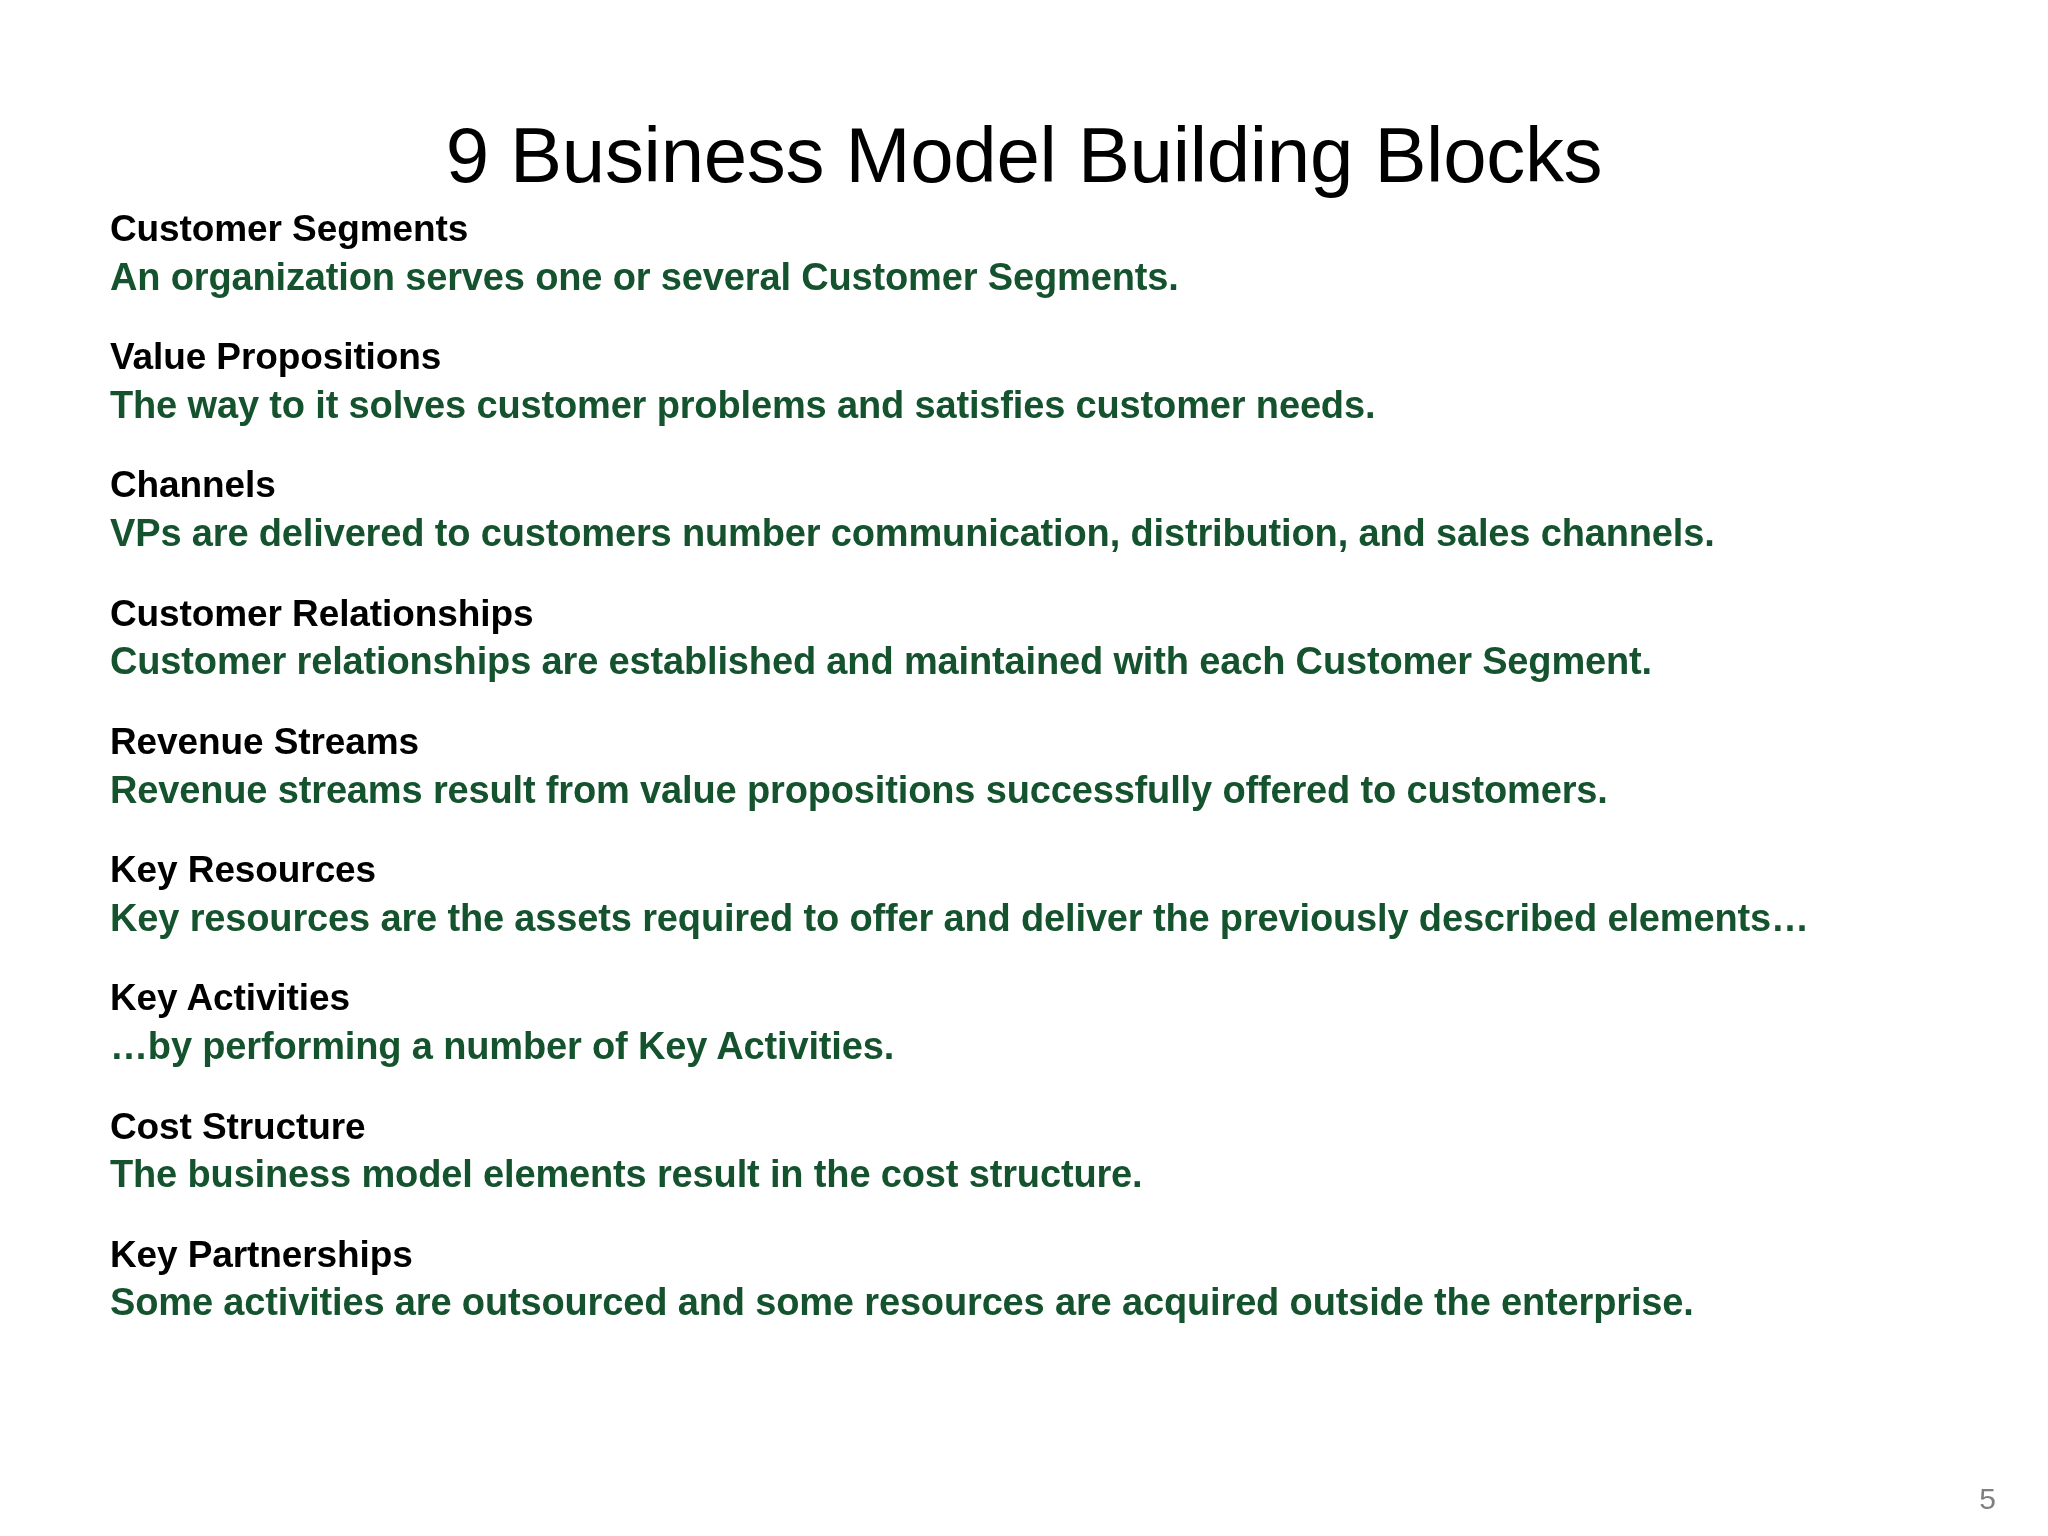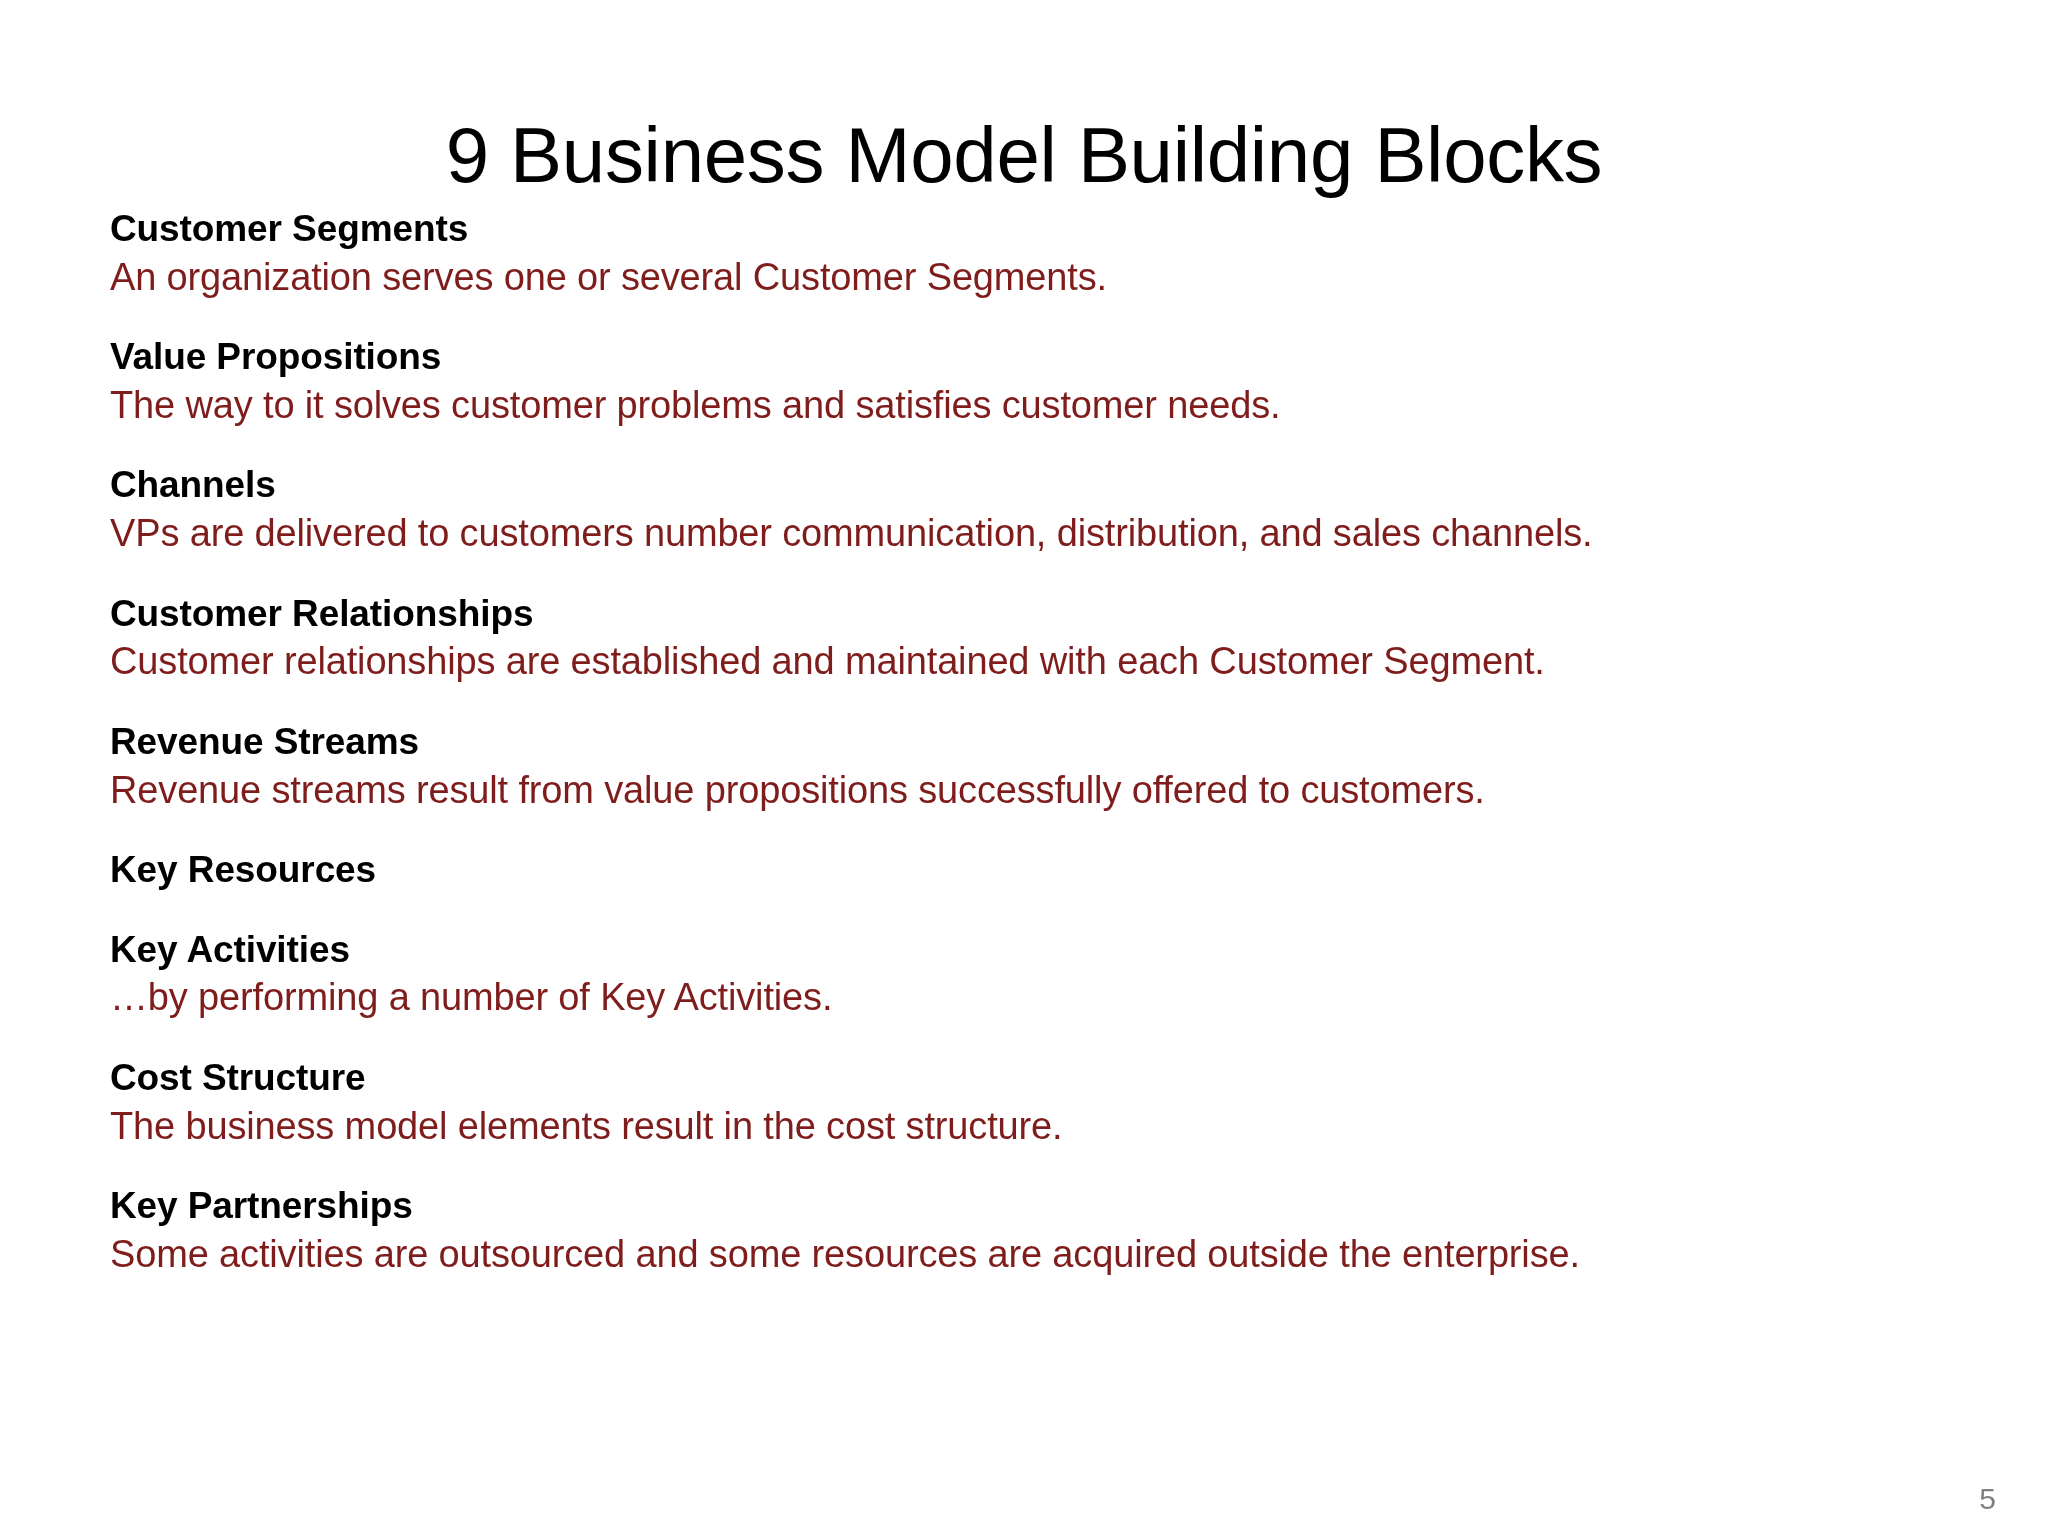--- a/index.html
+++ b/index.html
@@ -55,22 +55,22 @@
     font-size: 37px;
     font-weight: bold;
     color: #000000;
     line-height: 1.26;
     letter-spacing: -0.1px;
     white-space: nowrap;
   }
 
   .block-body {
     font-size: 38px;
-    font-weight: 400;
-    color: #7f1d1d;
+    font-weight: 700;
+    color: #14532d;
     line-height: 1.28;
     letter-spacing: -0.15px;
     white-space: nowrap;
   }
 
   #page-number {
     position: absolute;
     right: 52px;
     bottom: 22px;
     font-size: 30px;
@@ -108,20 +108,21 @@
       <div class="block-body">Customer relationships are established and maintained with each Customer Segment.</div>
     </div>
 
     <div class="block">
       <div class="block-heading">Revenue Streams</div>
       <div class="block-body">Revenue streams result from value propositions successfully offered to customers.</div>
     </div>
 
     <div class="block">
       <div class="block-heading">Key Resources</div>
+      <div class="block-body">Key resources are the assets required to offer and deliver the previously described elements…</div>
     </div>
 
     <div class="block">
       <div class="block-heading">Key Activities</div>
       <div class="block-body">…by performing a number of Key Activities.</div>
     </div>
 
     <div class="block">
       <div class="block-heading">Cost Structure</div>
       <div class="block-body">The business model elements result in the cost structure.</div>

